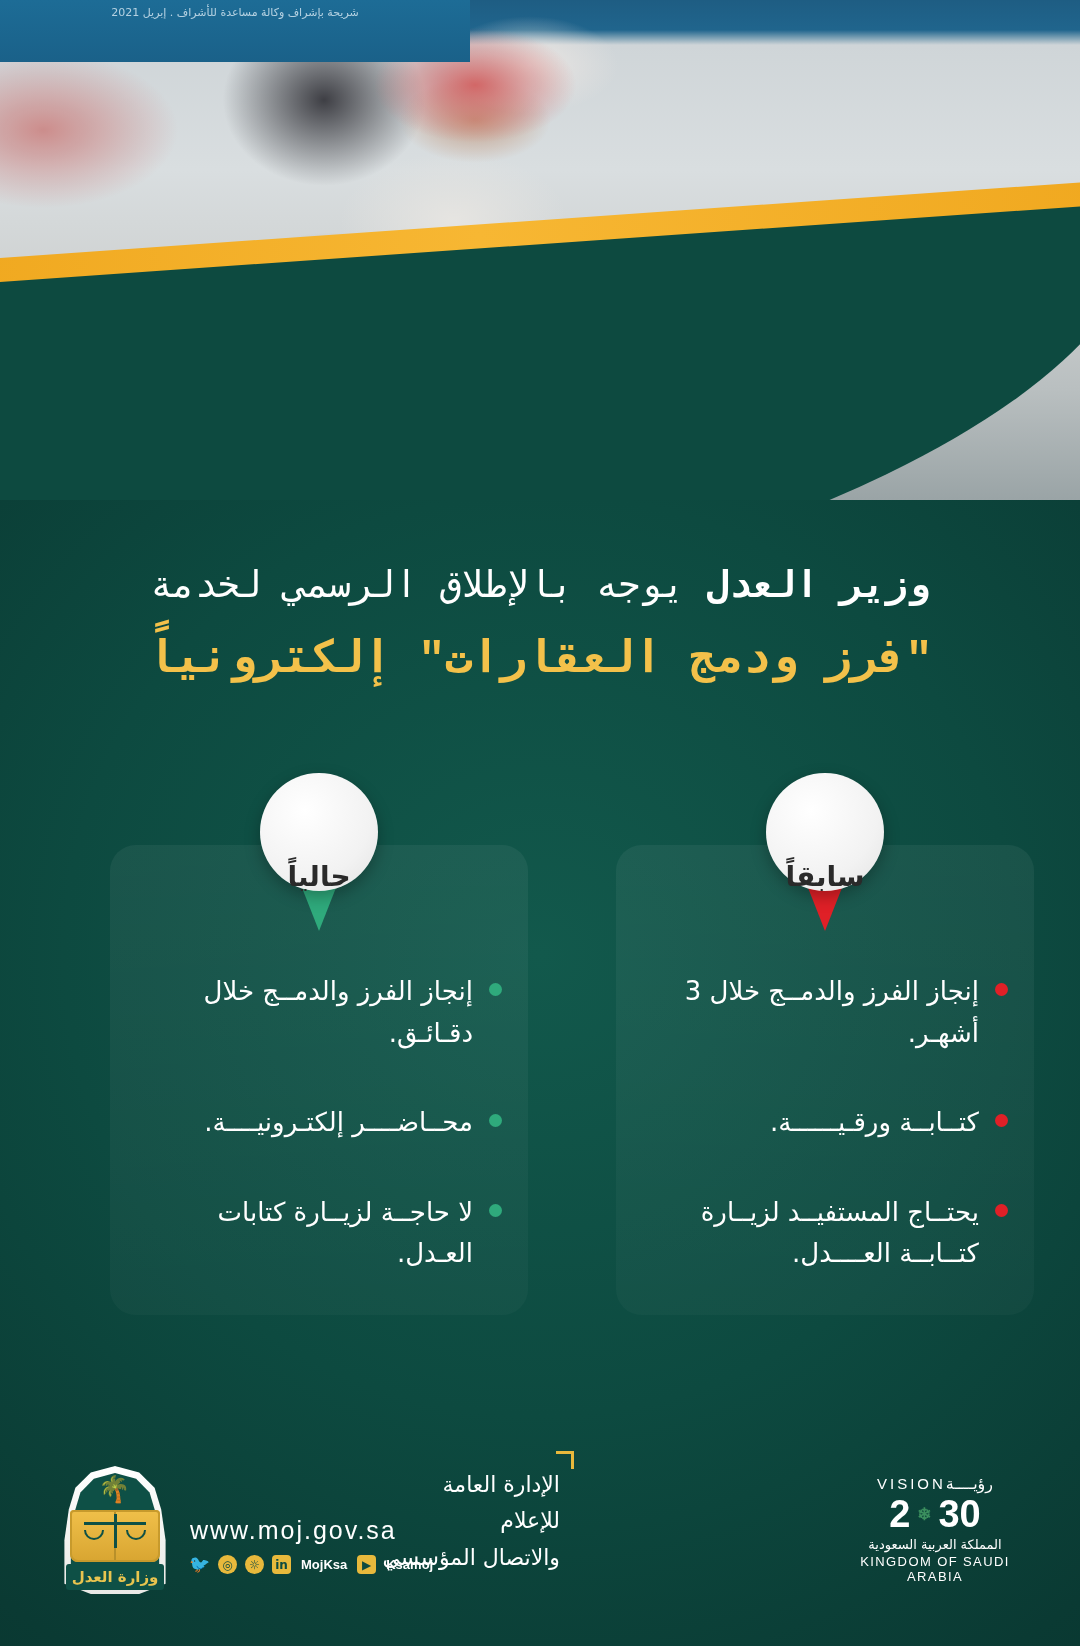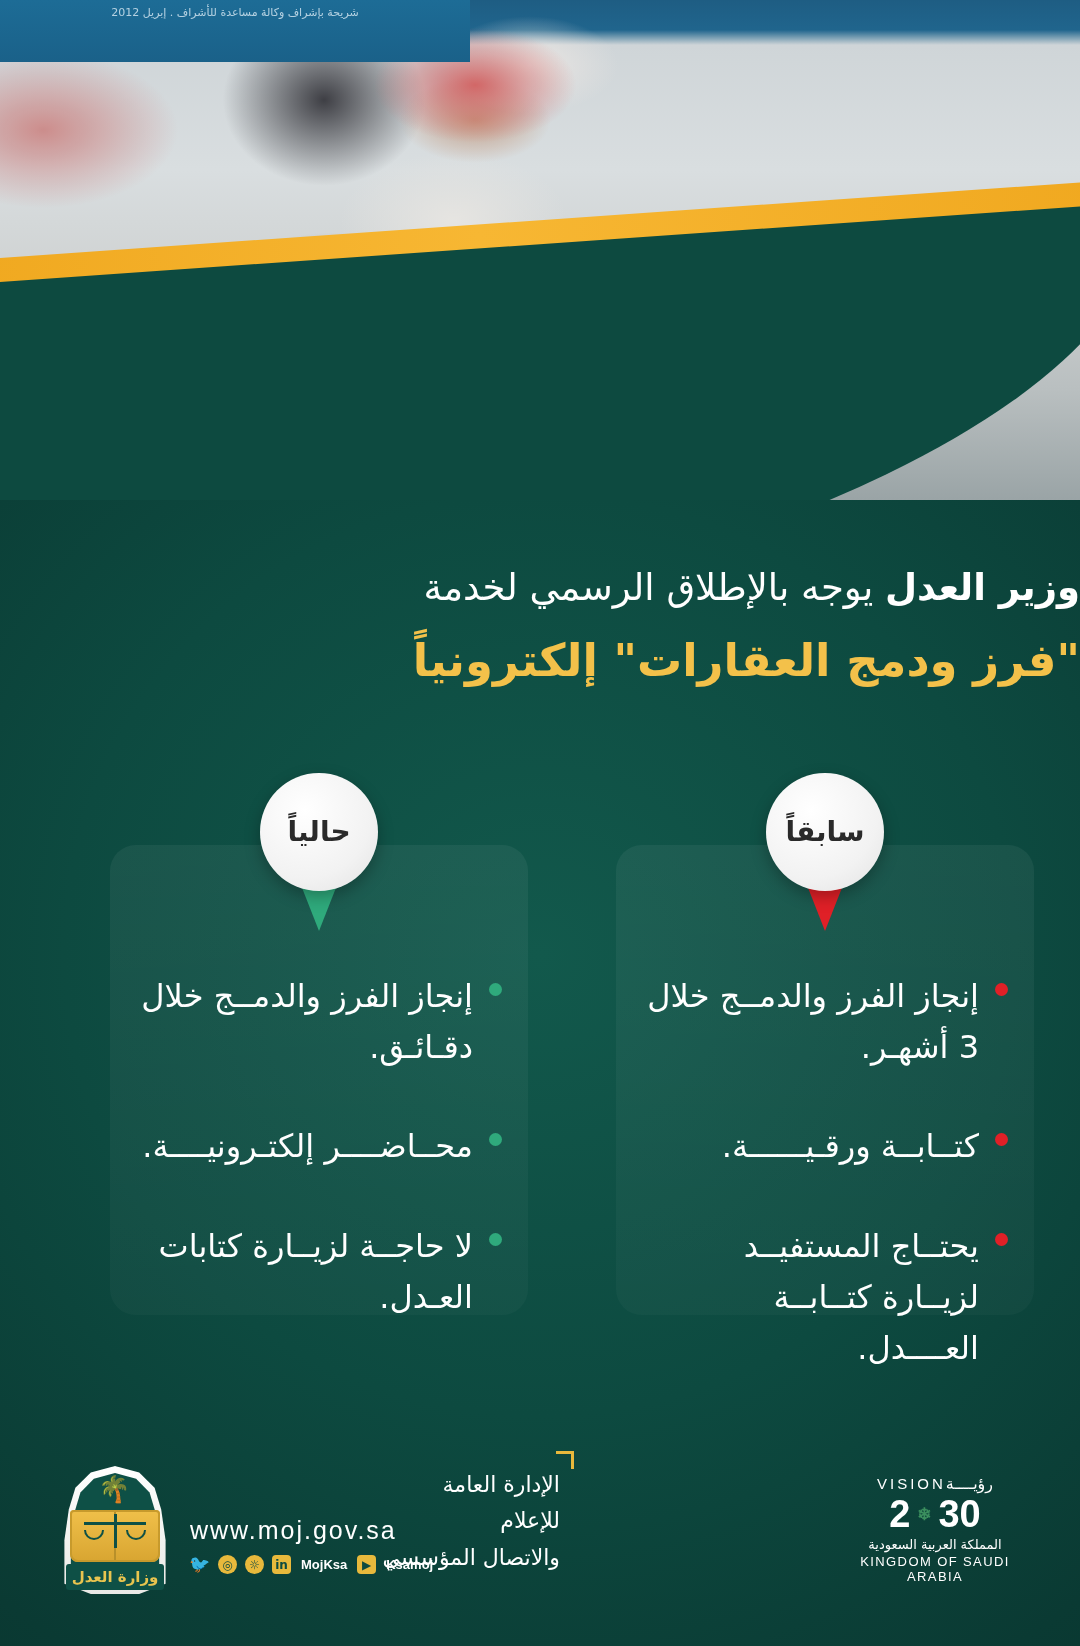--- a/index.html
+++ b/index.html
@@ -64,21 +64,21 @@
   }
   .curve-green{
     position:absolute; left:-60px; top:244px; width:1220px; height:400px;
     background:#0d4a40;
     border-radius:0 0 100% 0 / 0 0 100% 0;
     transform:rotate(-4deg);
   }
 
   
   .headline-wrap{
-    position:absolute; left:0; top:560px; width:1080px; 
+    position:absolute; left:0; top:560px; width:1080px; text-align:center;font-family:Liberation Mono, monospace;
   }
   .headline{
     font-size:37px; color:#ffffff; line-height:1.5; letter-spacing:0;
   }
   .headline b{ font-weight:bold; }
   .subhead{
     margin-top:12px;
     font-size:45px; font-weight:bold; color:#f3c14a; line-height:1.45;
   }
 
@@ -105,21 +105,21 @@
     border-left:44px solid transparent;
     border-right:44px solid transparent;
   }
   .pin.prev  .pin-tail{ border-top:112px solid #e02027; }
   .pin.curr  .pin-tail{ border-top:112px solid #2faa7c; }
   .pin-circle{
     position:absolute; left:50%; top:0; transform:translateX(-50%);
     width:118px; height:118px; border-radius:50%;
     background:radial-gradient(circle at 38% 32%, #ffffff 0%, #f2f2f2 62%, #e2e2e2 100%);
     box-shadow:0 6px 16px rgba(0,0,0,.28);
-    display:flex; align-items:center; justify-content:center;
+    display:flex; align-items:flex-end; justify-content:center;
   }
   .pin-label{
     font-size:28px; font-weight:bold; color:#2a2a2a; line-height:1;
   }
 
   
   .bullets{
     position:absolute; top:126px; right:26px; left:26px;
   }
   .bullet{
@@ -127,21 +127,21 @@
     margin-bottom:48px;
   }
   .dot{
     flex:0 0 auto; width:13px; height:13px; border-radius:50%;
     margin-top:12px; margin-left:16px;
   }
   .card.right .dot{ background:#e02027; }
   .card.left  .dot{ background:#2faa7c; }
   .btext{
     flex:1 1 auto; text-align:right;
-    font-size:32px; color:#ffffff; line-height:1.6; letter-spacing:.2px;
+    font-size:26px; color:#ffffff; line-height:1.6; letter-spacing:.2px;
   }
 
   
   .footer{
     position:absolute; left:0; bottom:0; width:1080px; height:220px;
   }
   .moj-logo{
     position:absolute; left:60px; bottom:52px; width:110px; height:128px;
   }
   .shield{
@@ -241,21 +241,21 @@
          font-family:"Liberation Sans", sans-serif; margin-top:2px;}
 </style>
 </head>
 <body>
 
 <div class="poster">
 
   <div class="hero">
     <div class="hero-photo"></div>
     <div class="hero-screen"></div>
-    <div class="hero-screen-text">شريحة بإشراف وكالة مساعدة للأشراف . إبريل 2012</div>
+    <div class="hero-screen-text">شريحة بإشراف وكالة مساعدة للأشراف . إبريل 2021</div>
     <div class="curve-gold"></div>
     <div class="curve-green"></div>
   </div>
 
   <div class="headline-wrap">
     <div class="headline">
       <b>وزير العدل</b><span> يوجه بالإطلاق الرسمي لخدمة</span>
     </div>
     <div class="subhead">"فرز ودمج العقارات" إلكترونياً</div>
   </div>

